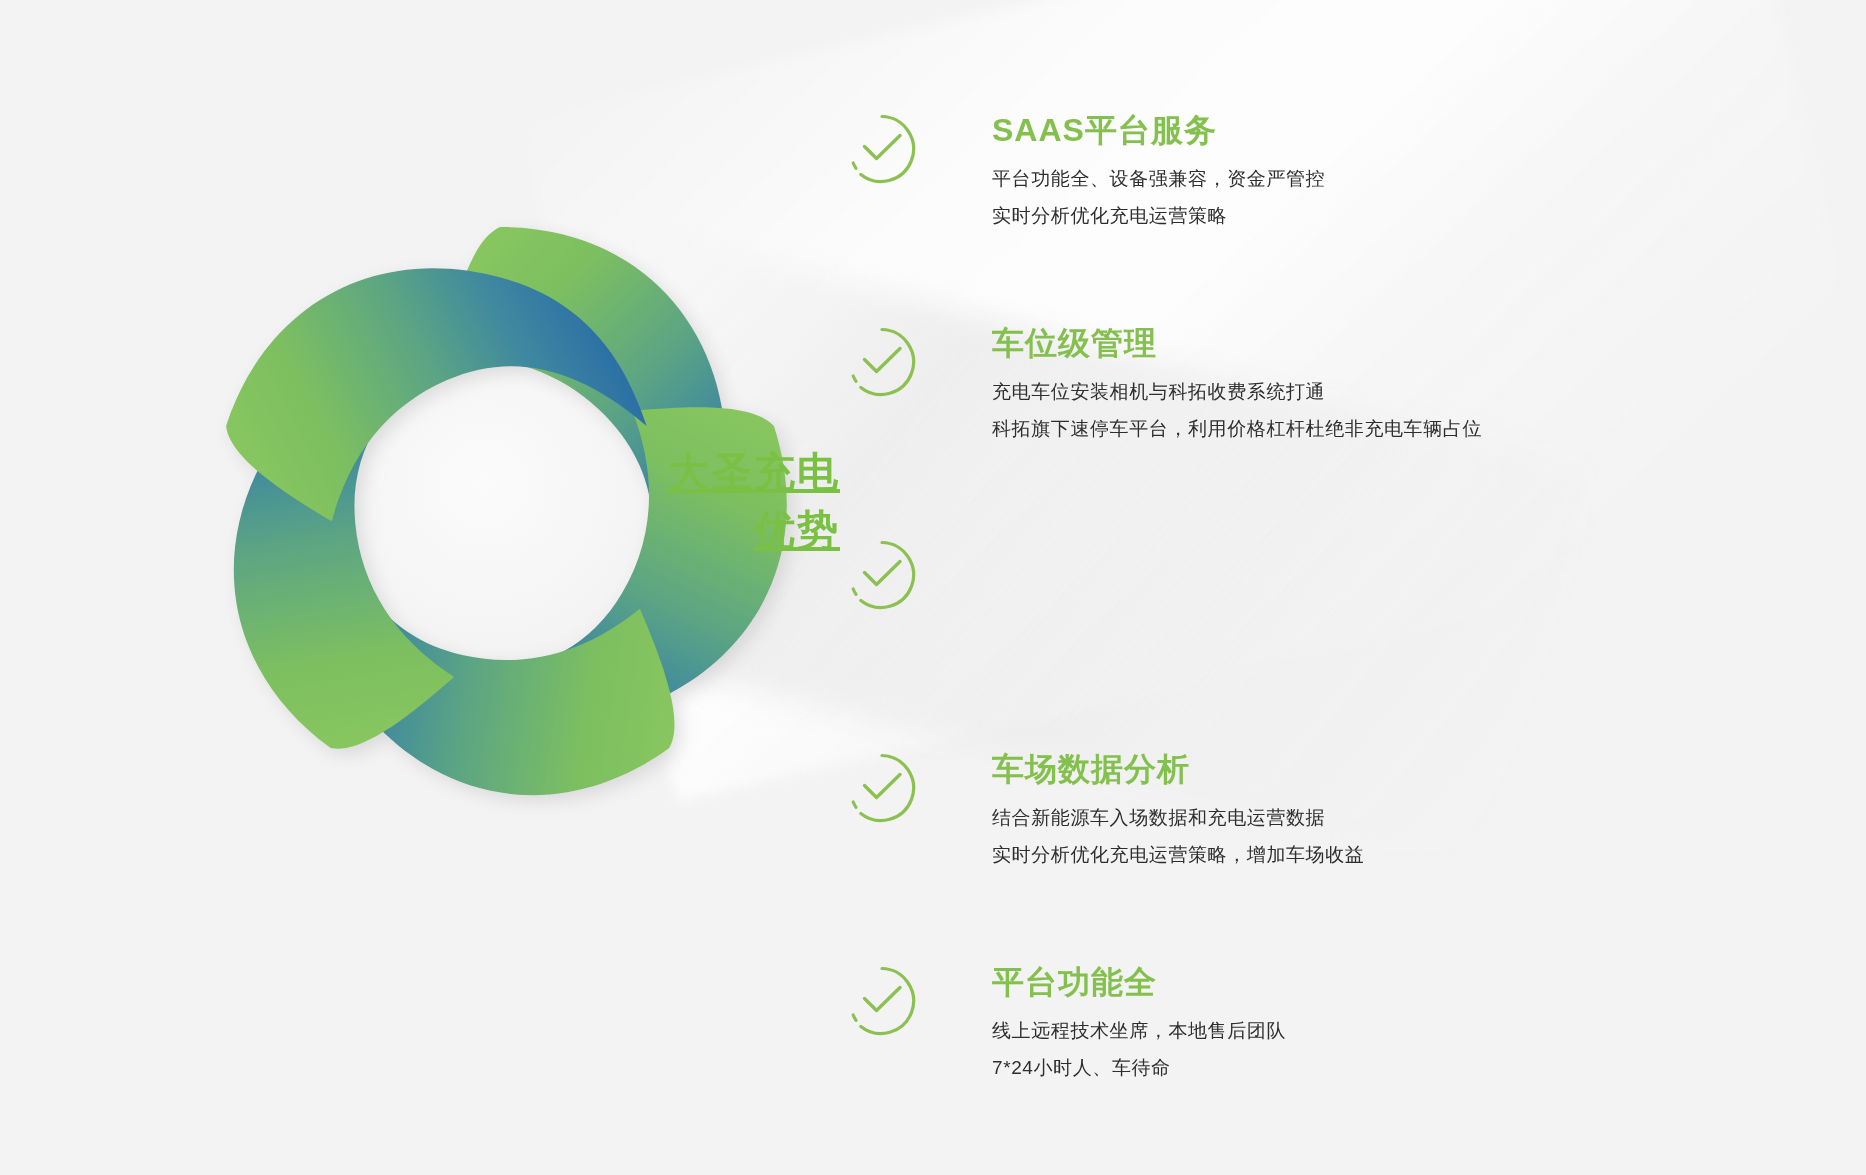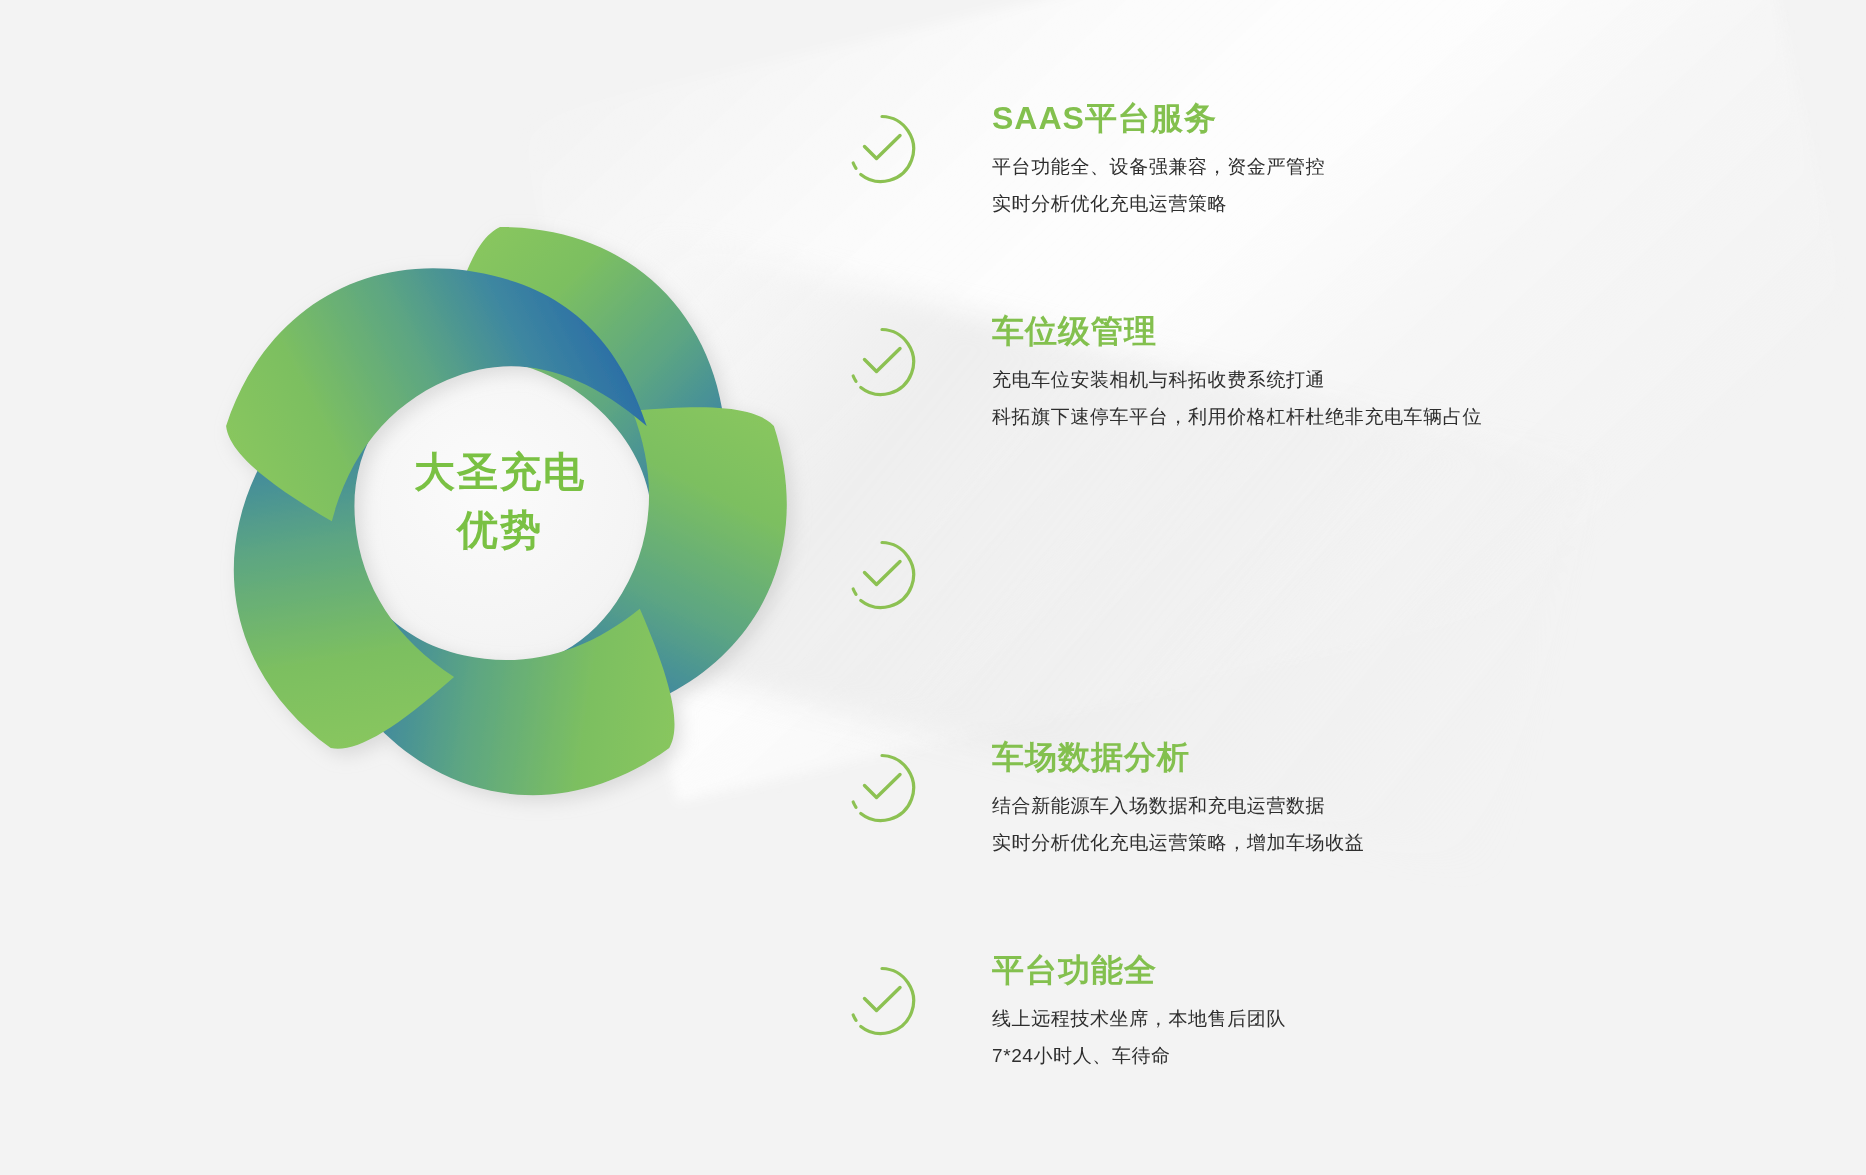--- a/index.html
+++ b/index.html
@@ -66,27 +66,28 @@
     width: 680px;
     height: 680px;
   }
   #logo-svg { display: block; width: 680px; height: 680px; }
 
   .logo-center-text {
     position: absolute;
     left: 0;
     top: 268px;
     width: 680px;
-    text-align: center;
+    text-align: right;
     color: #7ac143;
     font-weight: bold;
     font-size: 41px;
     line-height: 1.42;
     letter-spacing: 2px;
     pointer-events: none;
+    text-decoration: underline;
   }
   .logo-center-text .ln { display: block; }
 
   
   #features {
     position: absolute;
     left: 845px;
     top: 78px;
     width: 1000px;
   }
@@ -99,21 +100,21 @@
     left: 0;
     top: 34px;
     width: 74px;
     height: 74px;
   }
   .feature-icon svg { display: block; }
 
   .feature-body {
     position: absolute;
     left: 147px;
-    top: 20px;
+    top: 32px;
     width: 850px;
   }
   .feature-title {
     color: #83c04e;
     font-size: 32px;
     font-weight: bold;
     letter-spacing: 1px;
     line-height: 1.25;
     margin: 0 0 10px 0;
     white-space: nowrap;

